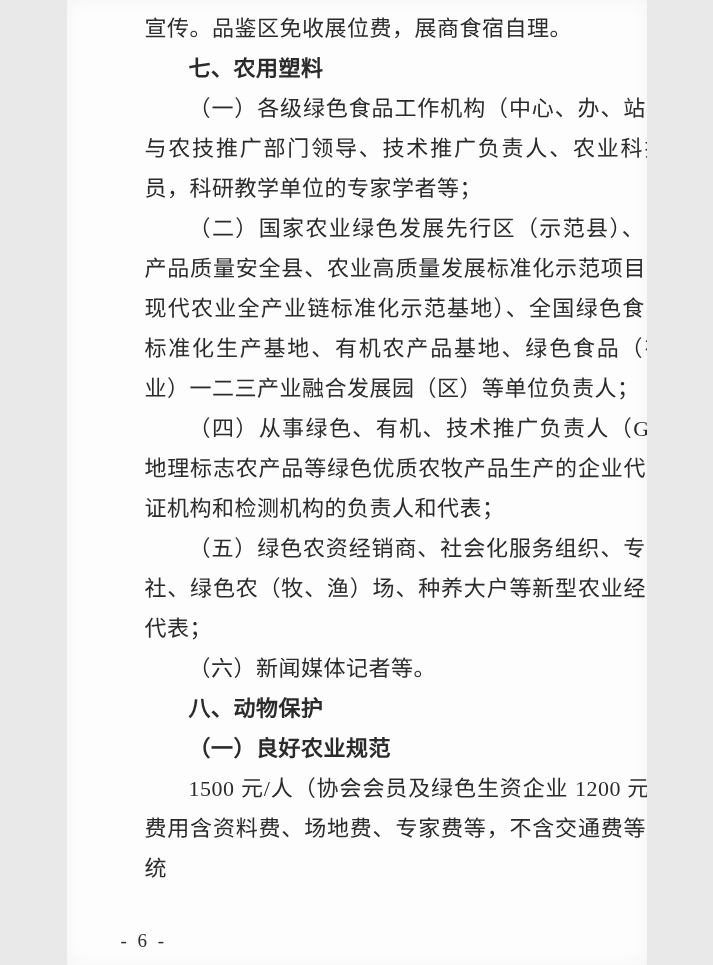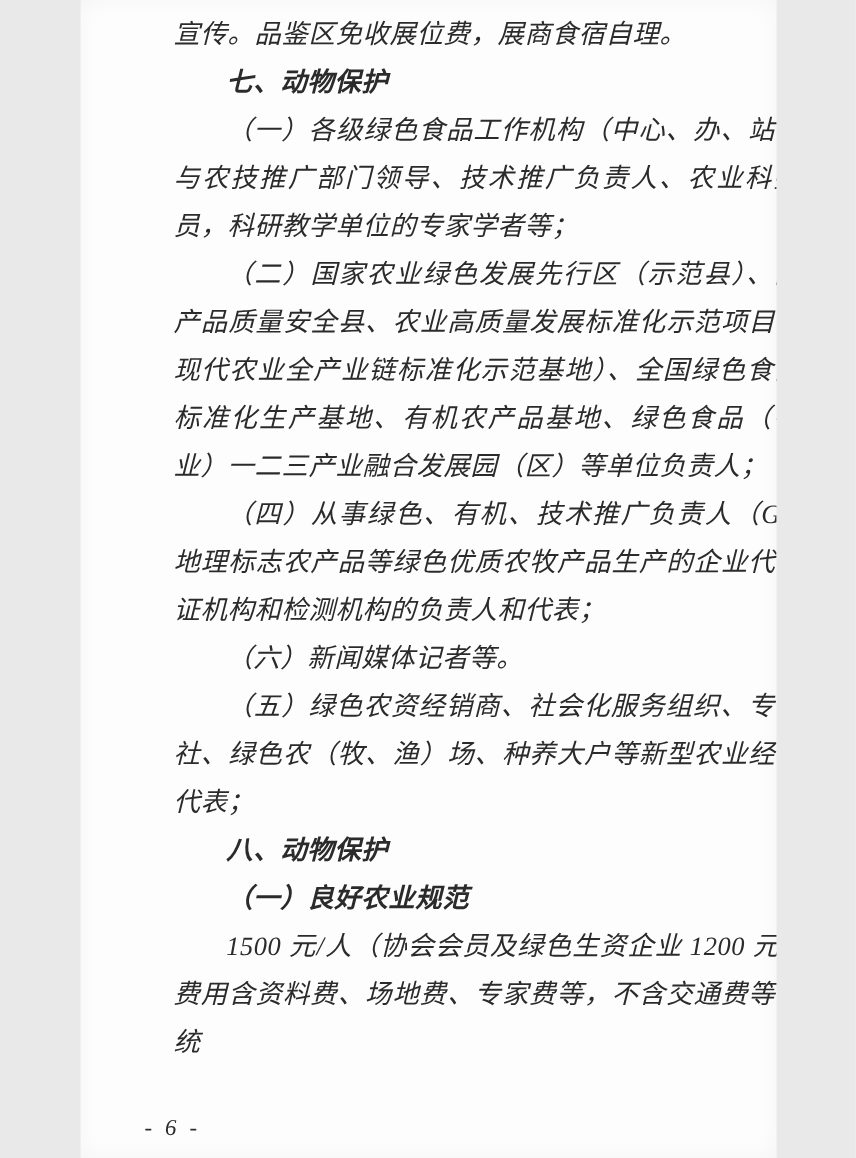--- a/index.html
+++ b/index.html
@@ -10,21 +10,20 @@
   .page {
     position: relative;
     width: 580px;
     height: 965px;
     margin: 0 auto;
     background: #fdfdfd;
     box-shadow: inset 0 0 18px rgba(0,0,0,0.04);
     overflow: hidden;
     font-family: "Liberation Serif", "DejaVu Serif", serif;
     color: #2b2b2b;
-    font-style: italic;
   }
   .content {
     position: absolute;
     left: 78px;
     top: 9px;
     width: 570px;
     font-size: 22px;
     line-height: 40px;
     text-align: justify;
     text-justify: inter-ideograph;
@@ -54,24 +53,24 @@
     color: #2b2b2b;
     font-family: "Liberation Serif", "DejaVu Serif", serif;
   }
 </style>
 </head>
 <body>
 
 <div class="page">
   <div class="content">
     <p class="body-text">宣传。品鉴区免收展位费，展商食宿自理。</p>
-    <p class="heading-hei indent">七、动物保护</p>
+    <p class="heading-hei indent">七、农用塑料</p>
     <p class="indent">（一）各级绿色食品工作机构（中心、办、站、处）与农技推广部门领导、技术推广负责人、农业科技特派员，科研教学单位的专家学者等；</p>
     <p class="indent">（二）国家农业绿色发展先行区（示范县）、国家农产品质量安全县、农业高质量发展标准化示范项目（国家现代农业全产业链标准化示范基地）、全国绿色食品原料标准化生产基地、有机农产品基地、绿色食品（有机农业）一二三产业融合发展园（区）等单位负责人；</p>
     <p class="indent">（四）从事绿色、有机、技术推广负责人（GAP）、地理标志农产品等绿色优质农牧产品生产的企业代表、认证机构和检测机构的负责人和代表；</p>
+    <p class="indent">（五）绿色农资经销商、社会化服务组织、专业合作社、绿色农（牧、渔）场、种养大户等新型农业经营主体代表；</p>
     <p class="indent">（六）新闻媒体记者等。</p>
-    <p class="indent">（五）绿色农资经销商、社会化服务组织、专业合作社、绿色农（牧、渔）场、种养大户等新型农业经营主体代表；</p>
     <p class="heading-hei indent">八、动物保护</p>
     <p class="heading-kai indent">（一）良好农业规范</p>
     <p class="indent">1500 元/人（协会会员及绿色生资企业 1200 元/人），费用含资料费、场地费、专家费等，不含交通费等，食宿统</p>
   </div>
   <div class="page-number">- 6 -</div>
 </div>
 
 </body></html>

